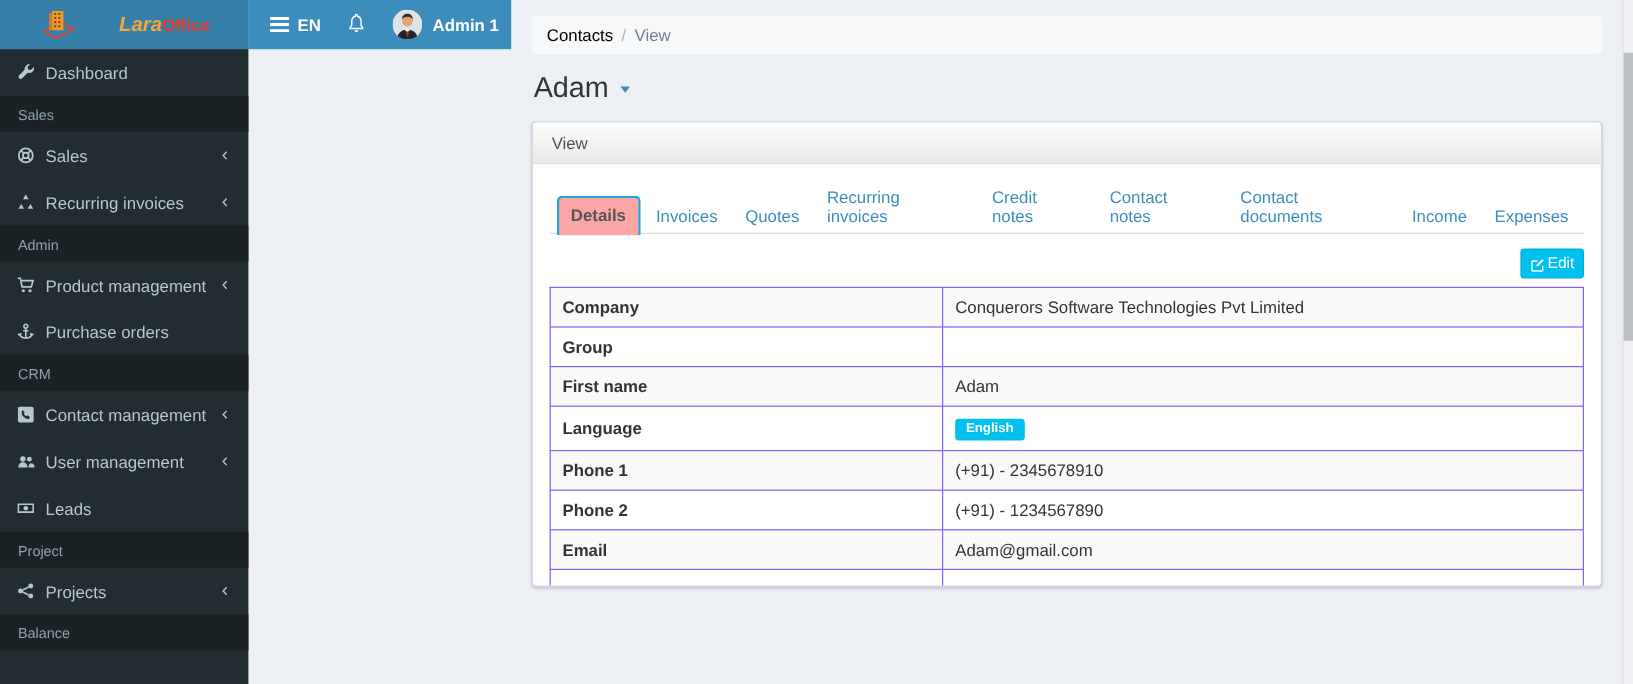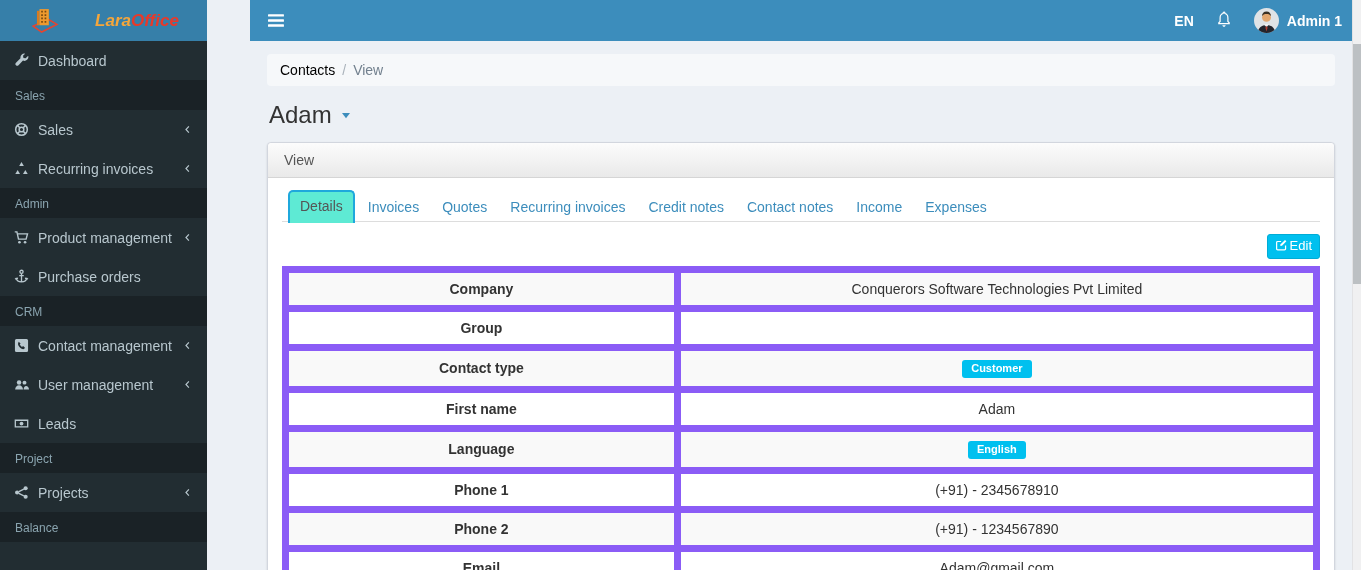--- a/index.html
+++ b/index.html
@@ -4,34 +4,34 @@
 <style>
   * { box-sizing: border-box; margin: 0; padding: 0; }
   html,body { width: 1361px; height: 570px; overflow: hidden; }
   body { font-family: "Liberation Sans", sans-serif; background: #ecf0f5; position: relative; }
   .app { display: flex; width: 1352px; height: 570px; }
 
   
   .sidebar { width: 207px; flex-shrink: 0; background: #222d32; }
   .logo { height: 41px; background: #367fa9; display: flex; align-items: center; justify-content: center; gap: 5px; cursor: pointer; }
   .brand-lara { color: #f5a63b; font-style: italic; font-weight: bold; font-size: 17px; margin-left: 28px; }
-  .brand-office { color: #e8392a; font-style: italic; font-weight: bold; font-size: 17px; }
+  .brand-office { color: #e8392a; font-weight: bold; font-size: 14px; }
   .sidebar-search { padding: 6px 4px; position: relative; }
   .sidebar-search input { width: 100%; height: 26px; border: none; background: #fff; padding: 4px 24px 4px 9px; font-size: 13px; color: #333; outline: none; font-family: inherit; }
   .sidebar-search input::placeholder { color: #999; }
   .search-caret { position: absolute; right: 12px; top: 15px; }
   .sidebar-menu { list-style: none; }
   .sidebar-menu li.header { background: #1a2226; color: #8aa4af; font-size: 12px; padding: 9px 15px; height: 30px; }
   .sidebar-menu li.item { height: 39px; display: flex; align-items: center; padding: 0 14px; color: #b8c7ce; font-size: 14px; cursor: pointer; }
   .sidebar-menu svg.mi { width: 15px; height: 15px; margin-right: 9px; flex-shrink: 0; }
   .sidebar-menu .lbl { flex: 1; white-space: nowrap; }
   .sidebar-menu svg.chev { width: 11px; height: 11px; }
 
   
-  .main { flex: 1; display: flex; flex-direction: column; min-width: 0; margin-left: 43px; }
+  .main { flex: 1; display: flex; flex-direction: row; min-width: 0; }
   .navbar { height: 41px; background: #3c8dbc; display: flex; align-items: center; padding: 0 10px 0 11px; color: #fff; flex-shrink: 0; }
   .hamburger { width: 30px; height: 30px; display: flex; align-items: center; justify-content: center; cursor: pointer; }
   .nav-right { margin-left: auto; display: flex; align-items: center; gap: 22px; font-size: 14px; font-weight: bold; }
   .nav-lang, .nav-bell { cursor: pointer; }
   .user { display: flex; align-items: center; gap: 8px; cursor: pointer; }
   .avatar { width: 25px; height: 25px; border-radius: 50%; overflow: hidden; display: block; }
   .avatar svg { display: block; }
 
   .content { padding: 13px 17px 0; flex: 1; }
 
@@ -43,28 +43,28 @@
   .page-title { font-size: 24px; font-weight: 400; color: #333; margin: 15px 2px 13px; display: flex; align-items: center; gap: 8px; }
 
   .box { background: #fff; border: 1px solid #d2d6de; border-radius: 4px; box-shadow: 0 1px 2px rgba(0,0,0,.15); }
   .box-header { background: linear-gradient(#fcfcfc, #e9e9e9); border-bottom: 1px solid #d5d5d5; border-radius: 4px 4px 0 0; padding: 9px 16px; font-size: 14px; color: #555; }
   .box-body { padding: 10px 14px 0; }
 
   .nav-tabs { list-style: none; display: flex; align-items: flex-end; position: relative; padding-left: 6px; margin-top: 2px; }
   .nav-tabs::after { content: ""; position: absolute; left: 0; right: 0; bottom: 0; height: 1px; background: #ddd; }
   .nav-tabs li { margin-right: 3px; }
   .nav-tabs a { display: block; padding: 7px 10px; font-size: 14px; color: #3c8dbc; text-decoration: none; cursor: pointer; }
-  .nav-tabs li.active a { color: #555; background: #5eead4; border: 2px solid #1fa8dc; border-bottom: none; border-radius: 5px 5px 0 0; padding: 6px 10px 9px; margin-bottom: -1px; position: relative; z-index: 2; }
+  .nav-tabs li.active a { color: #555; background: #fca5a5; border: 2px solid #1fa8dc; border-bottom: none; border-radius: 5px 5px 0 0; padding: 6px 10px 9px; margin-bottom: -1px; position: relative; z-index: 2; font-weight: bold; }
 
   .edit-row { display: flex; justify-content: flex-end; padding-top: 12px; }
-  .btn-edit { background: #00c0ef; border: 1px solid #00acd6; color: #fff; border-radius: 3px; font-size: 13px; font-family: inherit; padding: 3px 7px 4px; display: inline-flex; align-items: flex-start; cursor: pointer; line-height: 1.2; }
+  .btn-edit { background: #00c0ef; border: 1px solid #00acd6; color: #fff; border-radius: 3px; font-size: 13px; font-family: inherit; padding: 3px 7px 4px; display: inline-flex; align-items: flex-end; cursor: pointer; line-height: 1.2; }
   .btn-edit svg { width: 13px; height: 13px; margin-right: 2px; }
 
   .detail-table { width: 100%; border-collapse: collapse; margin-top: 7px; font-size: 14px; color: #333; }
-  .detail-table th, .detail-table td { border: 7px solid #8b5cf6; padding: 8px 10px; height: 33px; text-align: center; vertical-align: middle; }
+  .detail-table th, .detail-table td { border: 1px solid #8b5cf6; padding: 8px 10px; height: 33px; text-align: left; vertical-align: middle; }
   .detail-table th { font-weight: bold; width: 38%; }
   .detail-table tr:nth-child(odd) { background: #f9f9f9; }
   .detail-table tr.partial th, .detail-table tr.partial td { height: 14px; padding: 0; border-bottom: none; }
   .badge { background: #00c0ef; color: #fff; font-size: 11px; font-weight: bold; padding: 2px 9px 3px; border-radius: 3px; display: inline-block; line-height: 1.2; }
 
   
   .scrollbar { position: absolute; right: 0; top: 0; width: 9px; height: 570px; background: #f0f0f1; border-left: 1px solid #e2e2e4; cursor: pointer; }
   .scrollbar .thumb { position: absolute; top: 44px; left: 0; width: 100%; height: 240px; background: #bcc0c3; }
 </style>
 </head>
@@ -257,20 +257,23 @@
               <li>
                 <a>Recurring invoices</a>
               </li>
               <li>
                 <a>Credit notes</a>
               </li>
               <li>
                 <a>Contact notes</a>
               </li>
               <li>
+                <a>Contact documents</a>
+              </li>
+              <li>
                 <a>Income</a>
               </li>
               <li>
                 <a>Expenses</a>
               </li>
             </ul>
 
           <div class="edit-row">
             <button class="btn-edit">
               <svg viewBox="0 0 16 16">
@@ -285,24 +288,20 @@
             <tbody id="detail-rows">
                 <tr>
                   <th>Company</th>
                   <td>Conquerors Software Technologies Pvt Limited</td>
                 </tr>
                 <tr>
                   <th>Group</th>
                   <td></td>
                 </tr>
                 <tr>
-                  <th>Contact type</th>
-                  <td><span class="badge">Customer</span></td>
-                </tr>
-                <tr>
                   <th>First name</th>
                   <td>Adam</td>
                 </tr>
                 <tr>
                   <th>Language</th>
                   <td><span class="badge">English</span></td>
                 </tr>
                 <tr>
                   <th>Phone 1</th>
                   <td>(+91) - 2345678910</td>

